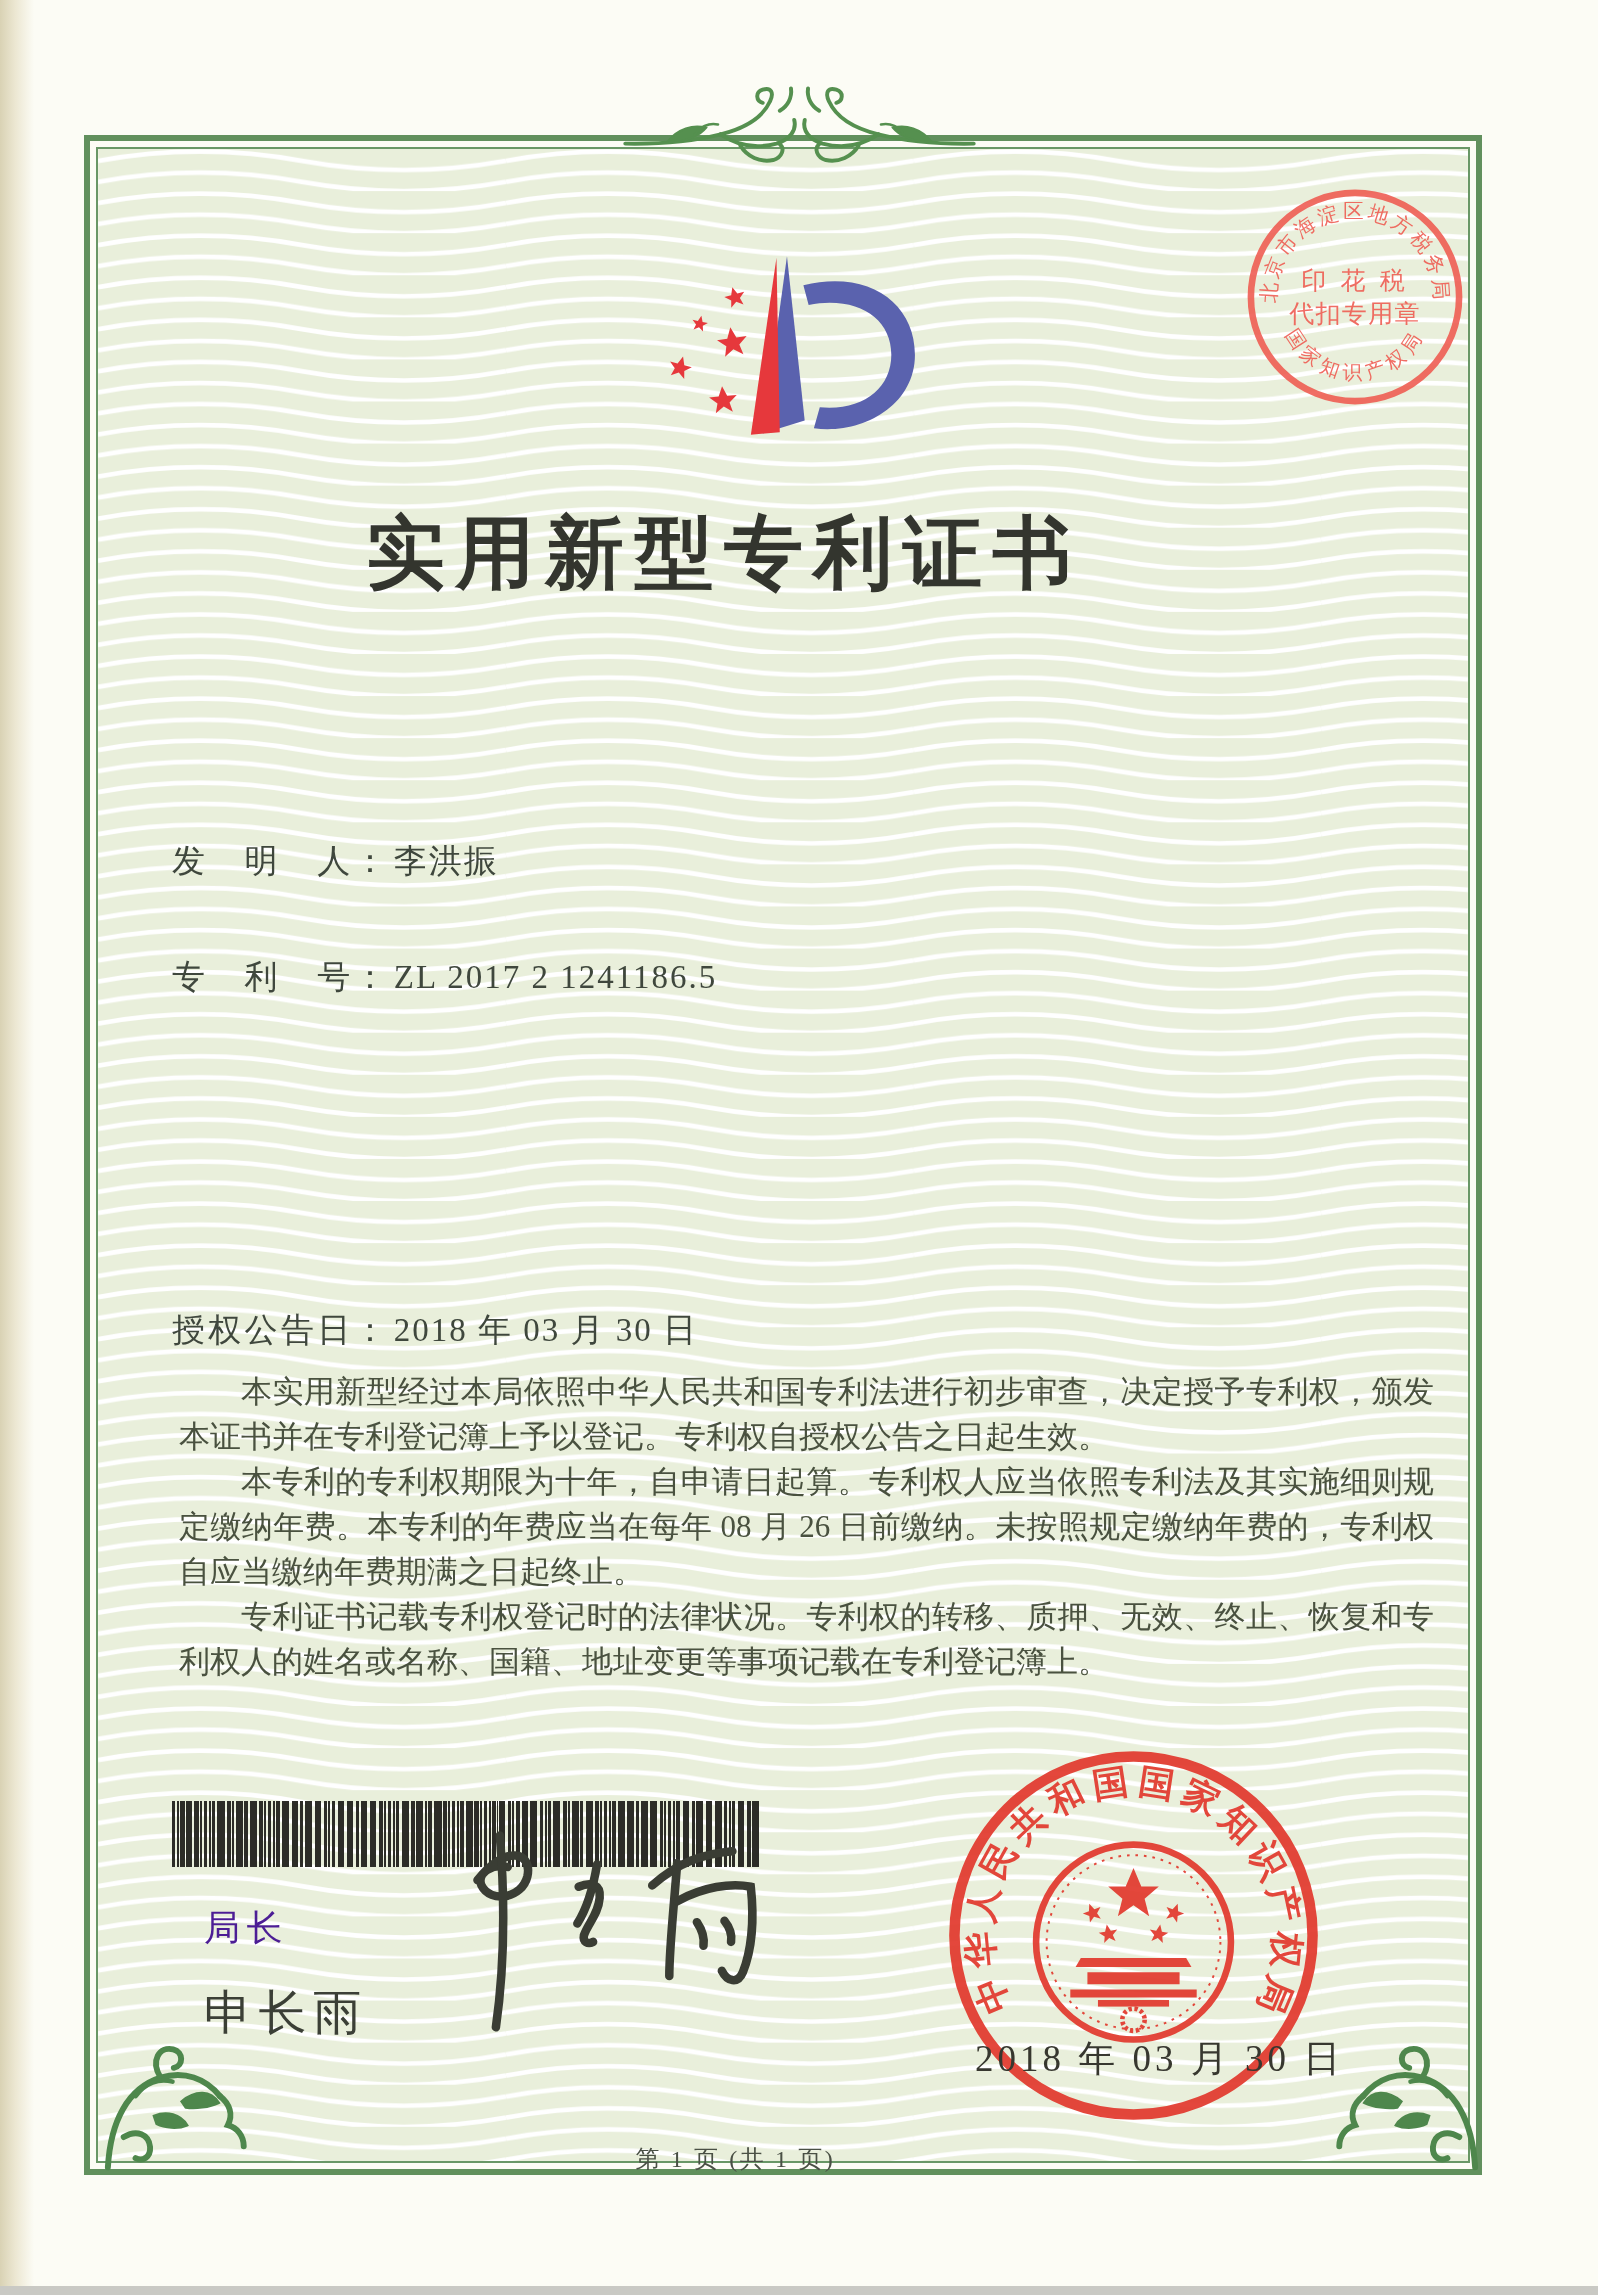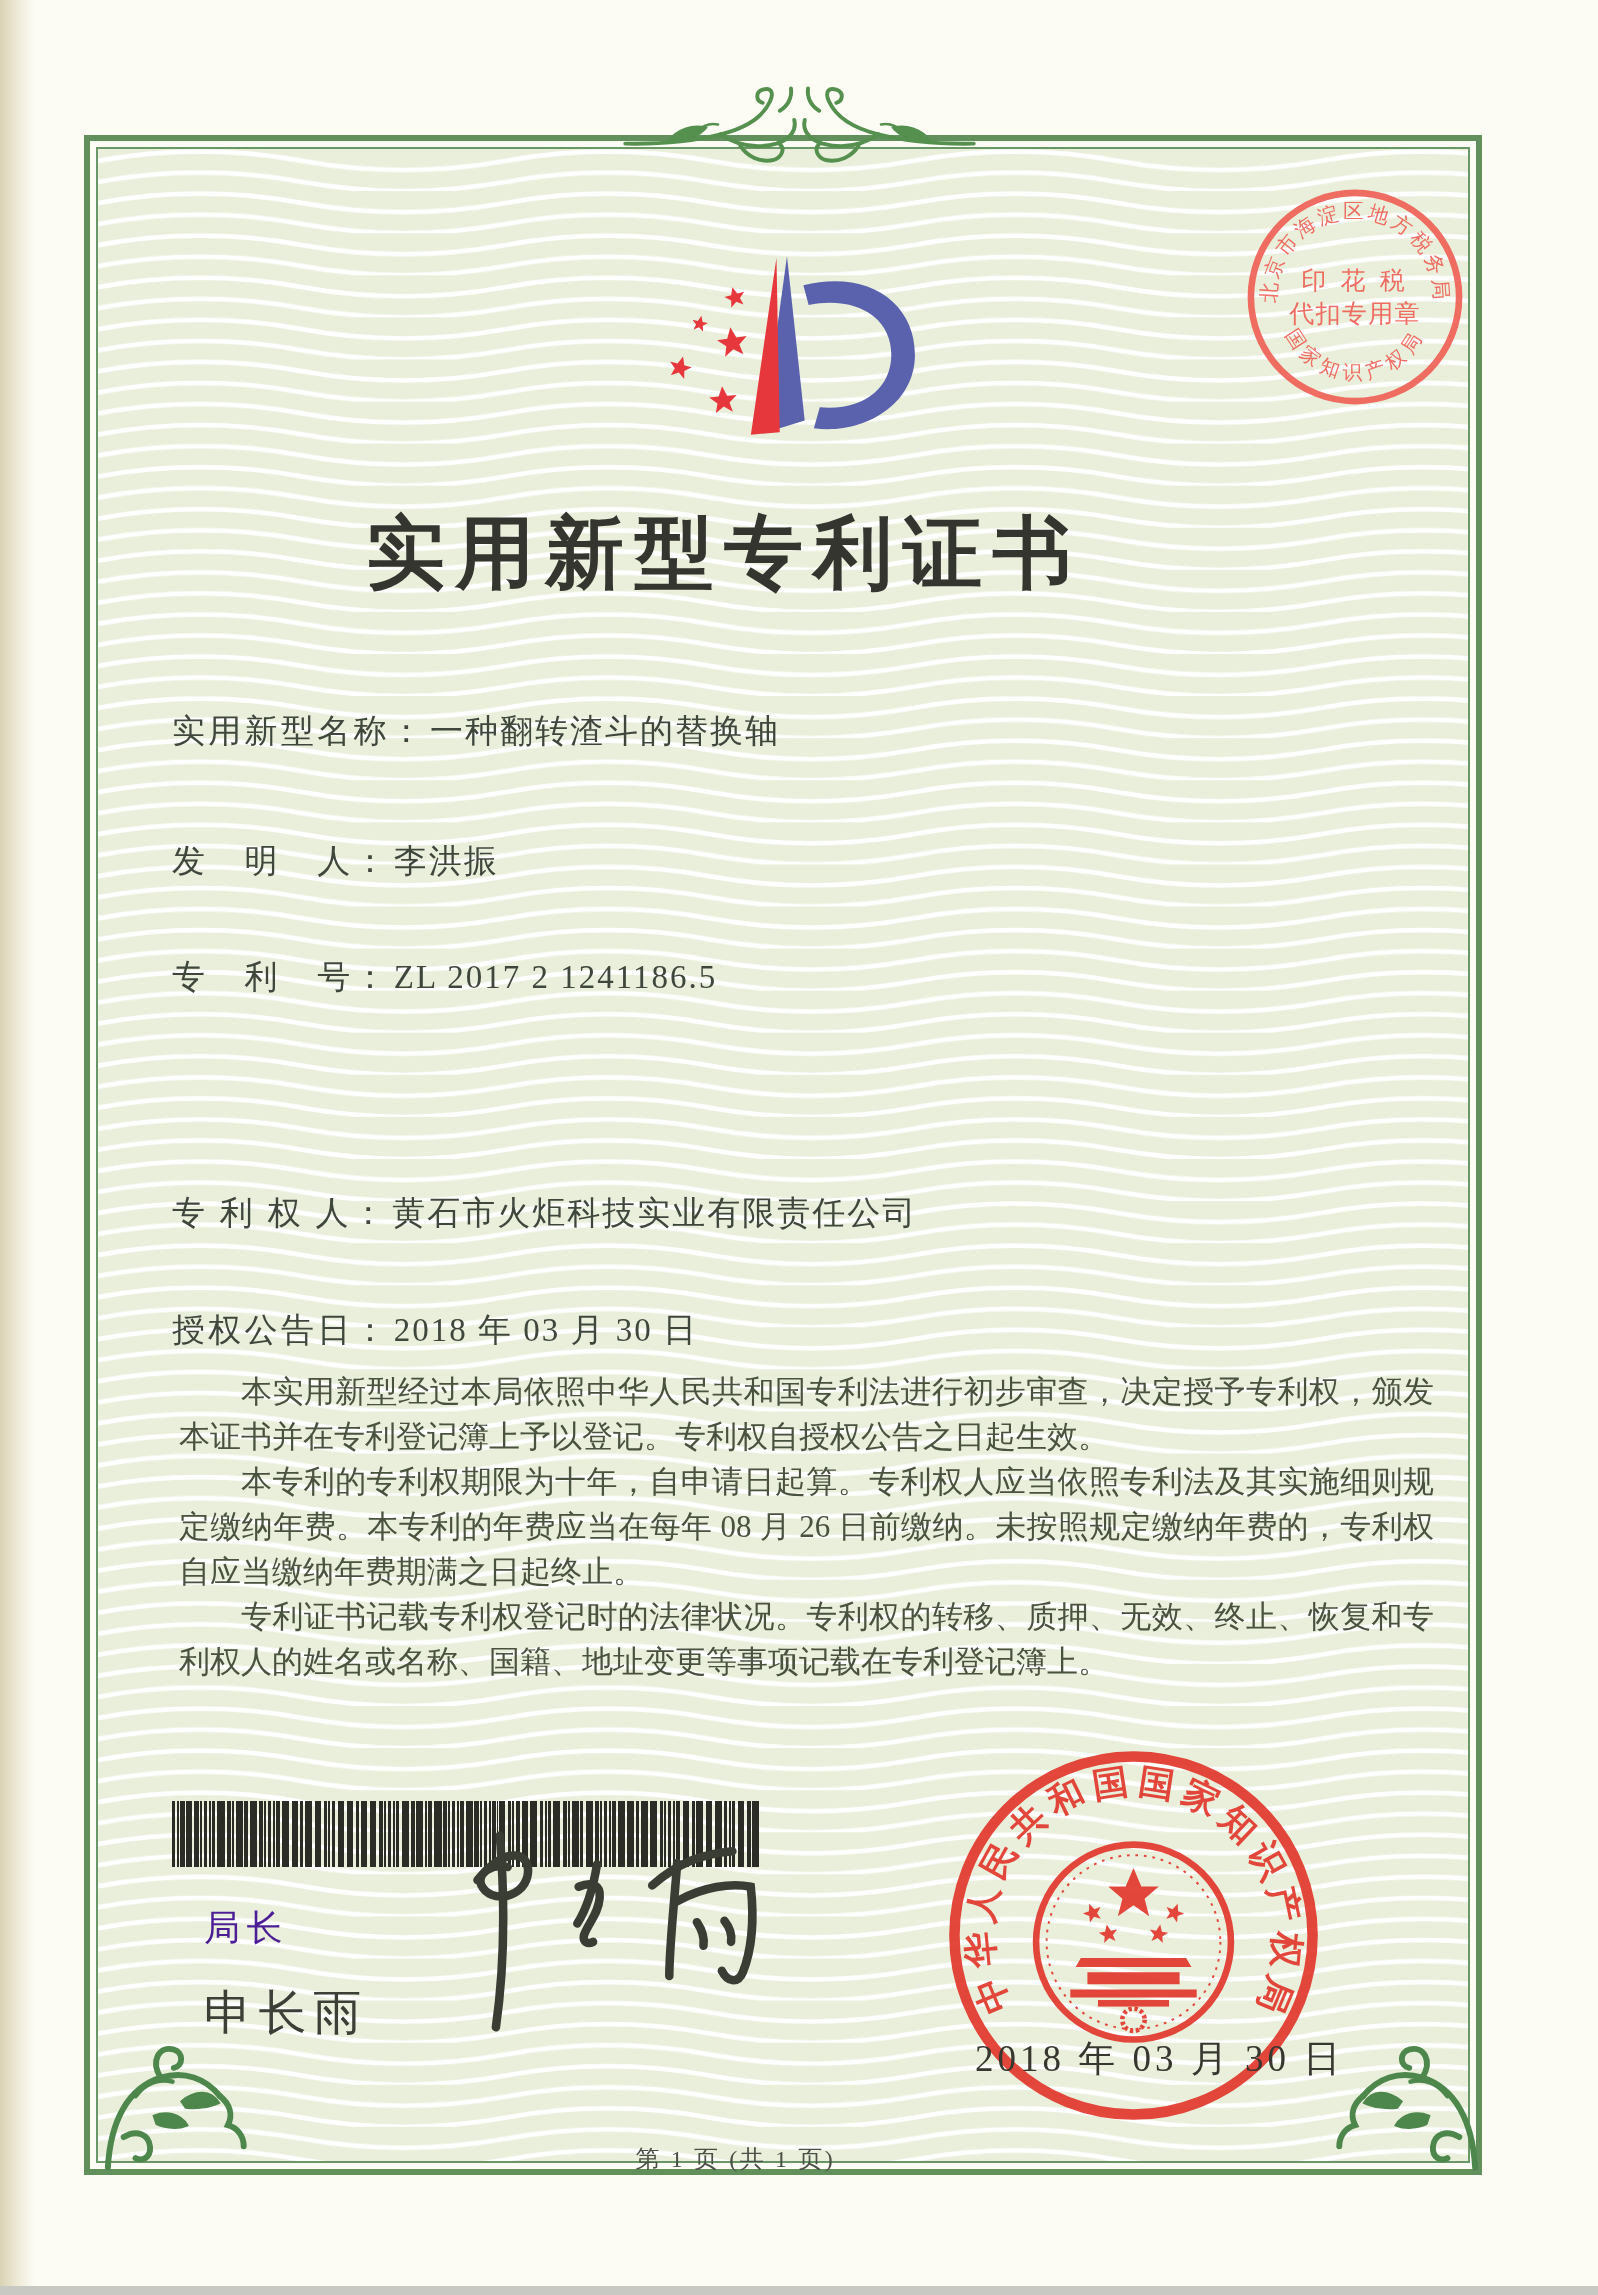--- a/index.html
+++ b/index.html
@@ -122,31 +122,25 @@
       <use href="#star5" transform="translate(128,65) scale(0.55) rotate(-15)"></use>
       <use href="#star5" transform="translate(74,105) scale(0.42) rotate(12)"></use>
       <use href="#star5" transform="translate(124,134) scale(0.80) rotate(-8)"></use>
       <use href="#star5" transform="translate(44,172) scale(0.60) rotate(15)"></use>
       <use href="#star5" transform="translate(110,222) scale(0.74) rotate(-5)"></use>
     </g>
   </svg>
 
   <div class="txt title">实用新型专利证书</div>
 
-  <div class="txt field f1">
-    <span class="f-label">实用新型名称：</span><span class="f-value">一种翻转渣斗的替换轴</span>
-  </div>
   <div class="txt field f2">
     <span class="f-label">发　明　人：</span><span class="f-value">李洪振</span>
   </div>
   <div class="txt field f3">
     <span class="f-label">专　利　号：</span><span class="f-value">ZL 2017 2 1241186.5</span>
-  </div>
-  <div class="txt field f5">
-    <span class="f-label">专 利 权 人：</span><span class="f-value">黄石市火炬科技实业有限责任公司</span>
   </div>
   <div class="txt field f6">
     <span class="f-label">授权公告日：</span><span class="f-value">2018 年 03 月 30 日</span>
   </div>
 
   <div class="paras">
     <p>本实用新型经过本局依照中华人民共和国专利法进行初步审查，决定授予专利权，颁发本证书并在专利登记簿上予以登记。专利权自授权公告之日起生效。</p>
     <p>本专利的专利权期限为十年，自申请日起算。专利权人应当依照专利法及其实施细则规定缴纳年费。本专利的年费应当在每年 08 月 26 日前缴纳。未按照规定缴纳年费的，专利权自应当缴纳年费期满之日起终止。</p>
     <p>专利证书记载专利权登记时的法律状况。专利权的转移、质押、无效、终止、恢复和专利权人的姓名或名称、国籍、地址变更等事项记载在专利登记簿上。</p>
   </div>

